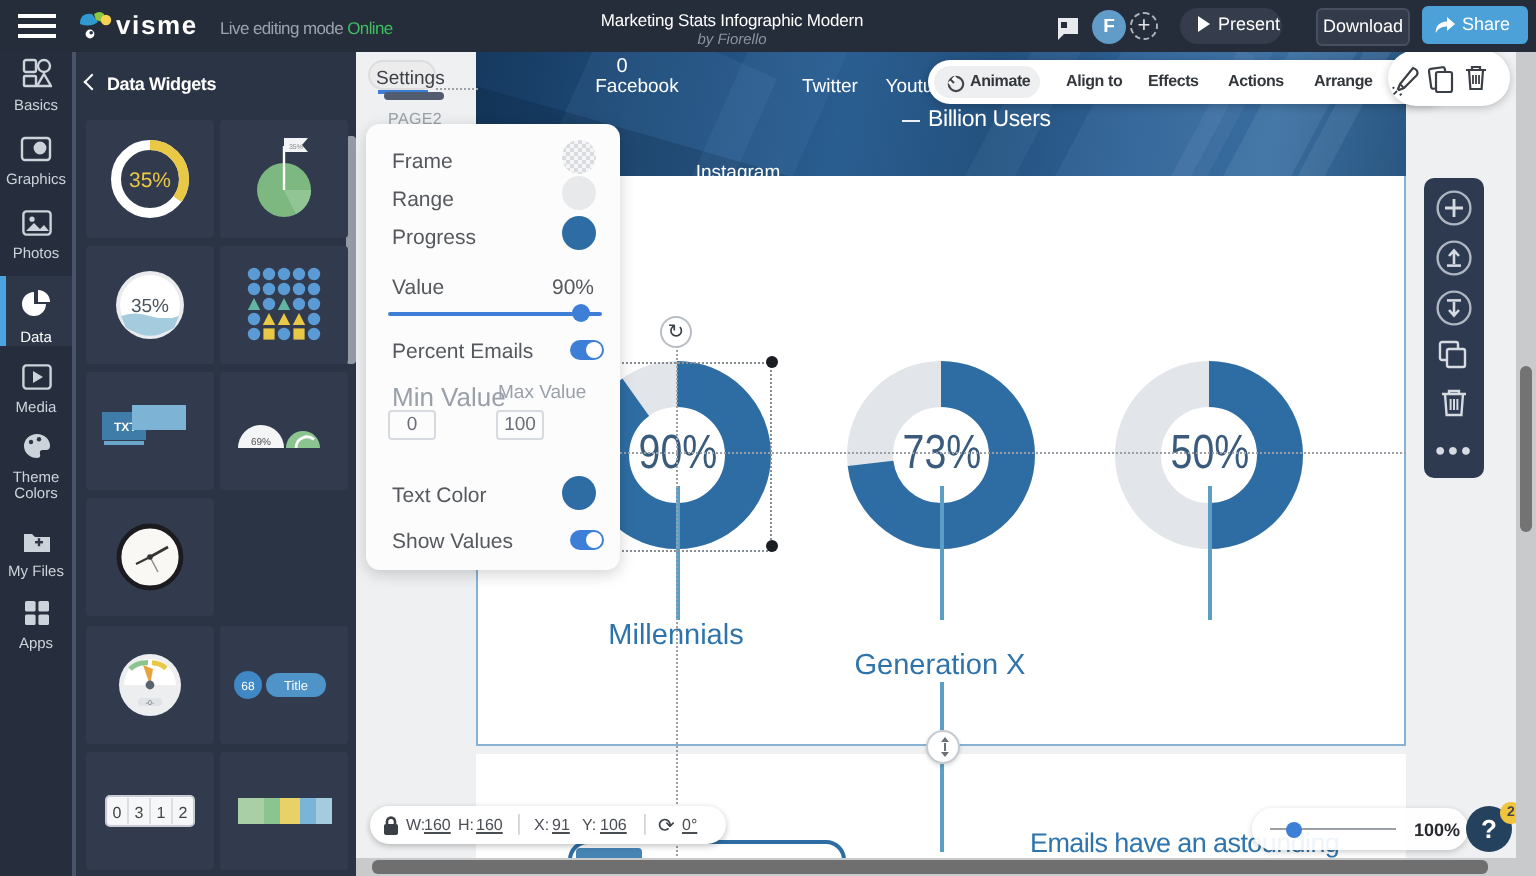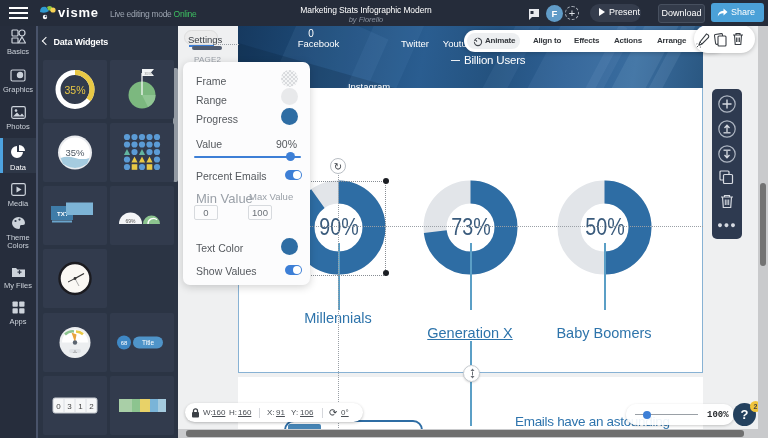--- a/index.html
+++ b/index.html
@@ -39,21 +39,21 @@
      box-shadow:0 1px 4px rgba(0,0,0,0.22); z-index:14; }
   #ftool2 { position:absolute; left:694px; top:25px; width:61px; height:28px; background:#fff; border-radius:14px;
      box-shadow:0 1px 4px rgba(0,0,0,0.22); z-index:15; }
   .ft-item { position:absolute; top:0; height:22px; line-height:22px; font-size:8px; color:#33373c; font-weight:bold; z-index:15; letter-spacing:-0.2px; }
   
   #rtool { position:absolute; left:712px; top:89px; width:30px; height:150px; background:#2e3a50; border-radius:5px; z-index:10; }
   
   #measure { position:absolute; left:185px; top:403px; width:178px; height:19px; background:#fff; border-radius:10px;
      box-shadow:0 1px 3px rgba(0,0,0,0.25); z-index:16; font-size:8px; color:#4a4f55; }
   #zoompill { position:absolute; left:626px; top:404px; width:108px; height:21px; background:rgba(255,255,255,0.92); border-radius:11px;
-     box-shadow:0 1px 3px rgba(0,0,0,0.2); z-index:16;font-family:Liberation Mono, monospace; }
+     box-shadow:0 1px 3px rgba(0,0,0,0.2); z-index:16; }
   #help { position:absolute; left:733px; top:403px; width:23px; height:23px; border-radius:50%; background:#24415e; z-index:17;
      color:#fff; font-size:13px; font-weight:bold; text-align:center; line-height:23px; }
   
   #sbr { position:absolute; left:758px; top:26px; width:10px; height:412px; background:#c9cacc; z-index:28; }
   #sbr-t { position:absolute; left:760px; top:183px; width:6px; height:83px; background:#737373; border-radius:3px; z-index:29; }
   #sbb { position:absolute; left:178px; top:429px; width:590px; height:9px; background:#c9cacc; z-index:28; }
   #sbb-t { position:absolute; left:186px; top:430px; width:558px; height:7px; background:#6f6f6f; border-radius:3px; z-index:29; }
 </style>
 </head>
 <body>
@@ -99,22 +99,21 @@
   <div class="donut-val" style="left:298.5px;top:213px;width:80px;z-index:3;">90%</div>
   <div class="donut-val" style="left:430.5px;top:213px;width:80px;z-index:3;">73%</div>
   <div class="donut-val" style="left:564.5px;top:213px;width:80px;z-index:3;">50%</div>
 
   <div class="conn" style="left:337.5px;top:243px;height:67px;"></div>
   <div class="conn" style="left:469.5px;top:243px;height:67px;"></div>
   <div class="conn" style="left:603.5px;top:243px;height:67px;"></div>
   <div class="conn" style="left:470px;top:341px;height:24px;"></div>
   <div class="conn" style="left:470px;top:382px;height:44px;"></div>
   <div class="donut-lbl" style="left:288px;top:310px;width:100px;">Millennials</div>
-  <div class="donut-lbl" style="left:420px;top:325px;width:100px;text-decoration:underline;">Generation X</div>
-  <div class="donut-lbl" style="left:554px;top:325px;width:100px;">Baby Boomers</div>
+  <div class="donut-lbl" style="left:420px;top:325px;width:100px;">Generation X</div>
 
   <div class="abs" style="left:463px;top:364.5px;width:17px;height:17px;border-radius:50%;background:#fff;border:1px solid #c6cbd0;z-index:5;box-shadow:0 1px 2px rgba(0,0,0,0.15);">
     <svg width="15" height="15" viewBox="0 0 15 15" style="margin:0 0 0 0.5px;">
         <path d="M7.5 2.5 L9.5 5 h-4 Z M7.5 12.5 L9.5 10 h-4 Z" fill="#6b7077"></path>
         <line x1="7.5" y1="5.5" x2="7.5" y2="9.5" stroke="#6b7077" stroke-width="1"></line>
       </svg>
   </div>
 
   <div class="hdash" style="left:238px;top:226px;width:465px;"></div>
   <div class="vdash" style="left:338px;top:172px;height:258px;"></div>

